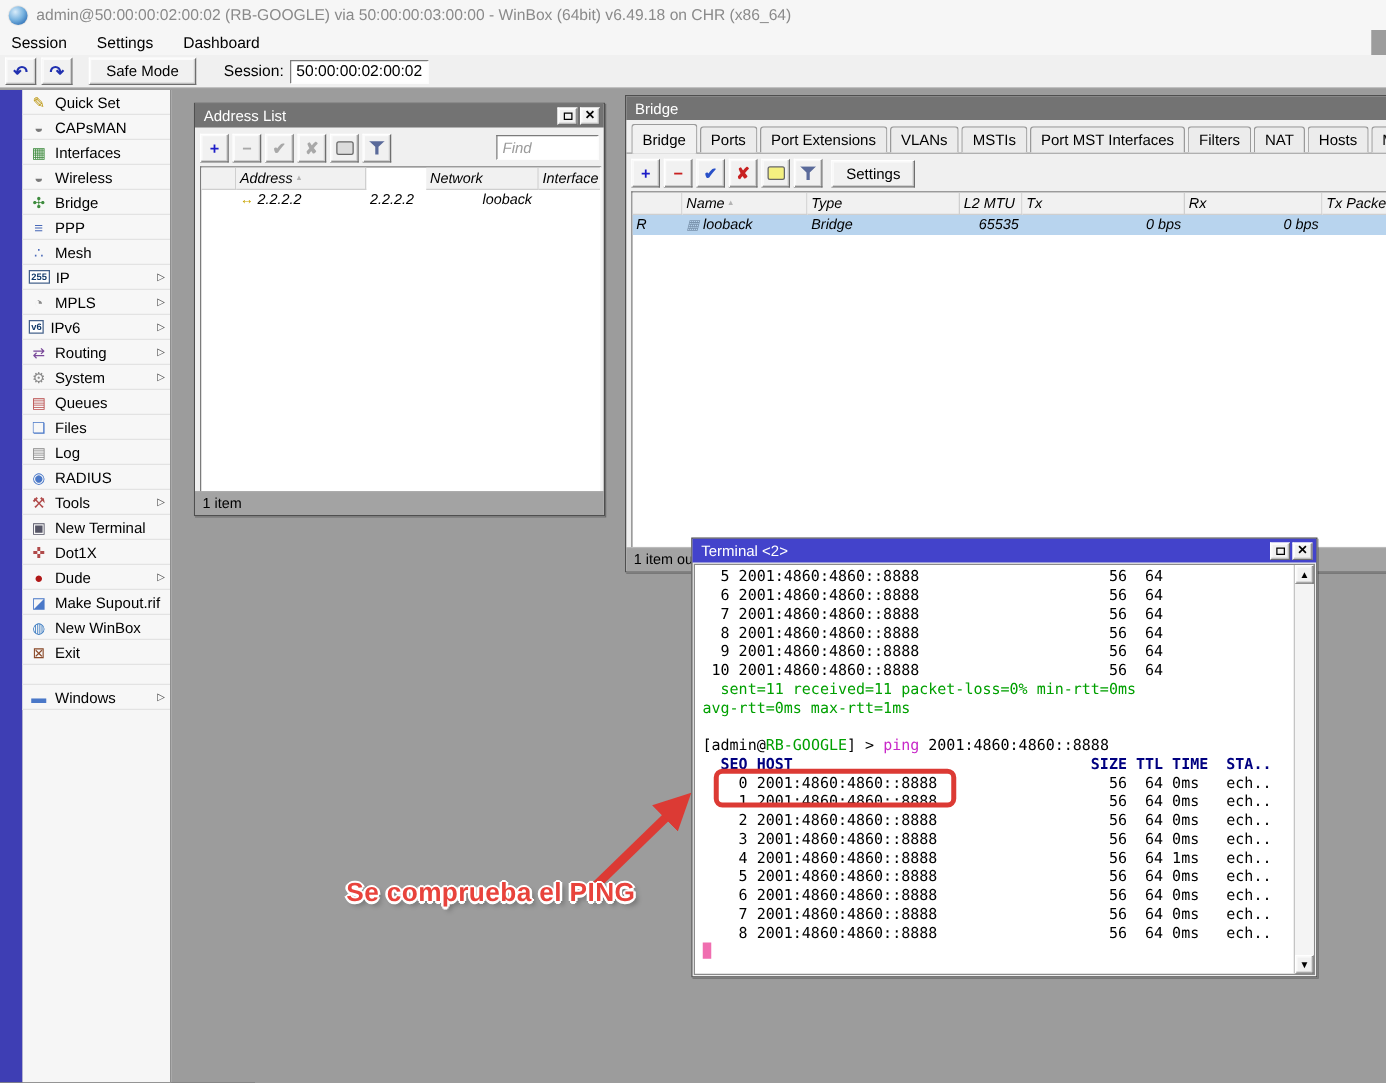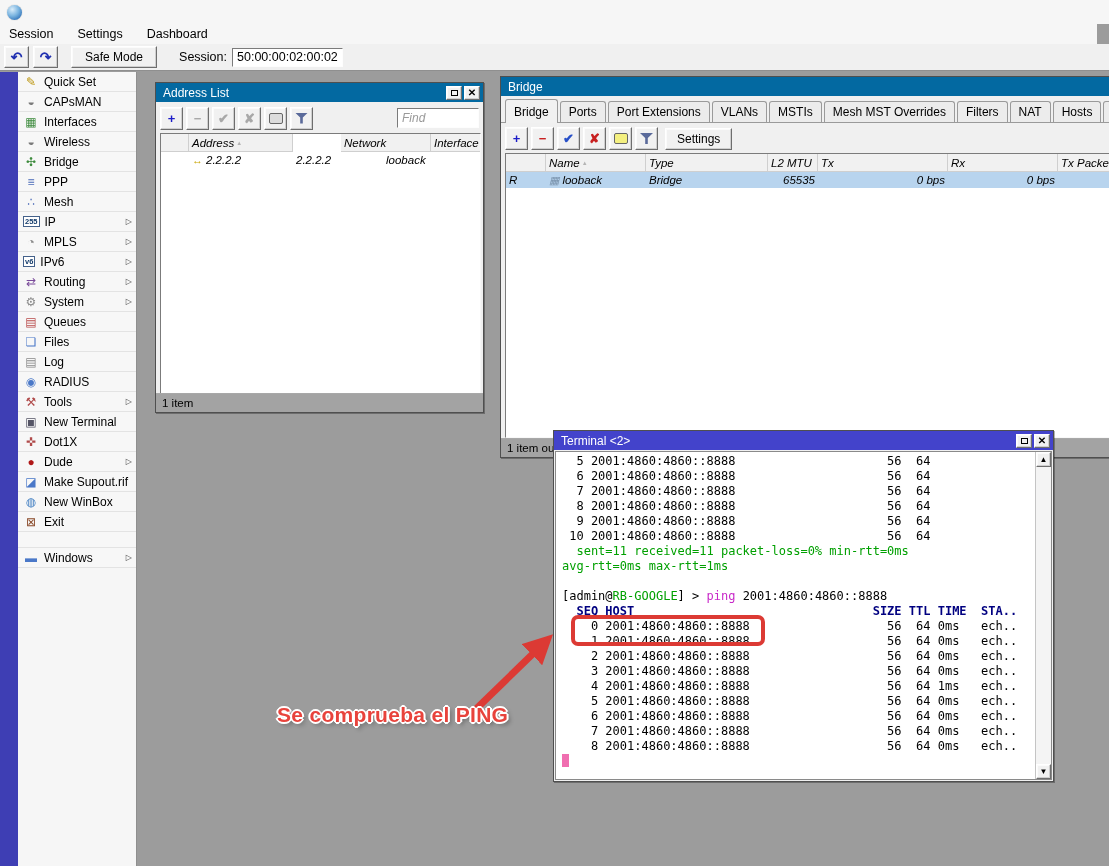--- a/index.html
+++ b/index.html
@@ -38,21 +38,21 @@
   .sbadge { font-size:7.5px; line-height:9px; border:1px solid #44618a; background:#fff;
             padding:0 1px; width:auto; font-weight:bold; }
   .slabel { white-space:nowrap; }
   .sarrow { position:absolute; right:4px; font-size:8px; color:#444; }
   .sspacer { height:16px; border-bottom:1px solid #e3e3e3; background:#f7f7f7; }
 
   
   .win { position:absolute; background:#f0f0f0; border:1px solid #4f4f4f; box-shadow:1px 1px 0 rgba(0,0,0,.3); }
   .wtitle { height:19px; display:flex; align-items:center; padding:0 3px 0 7px; font-size:12px; color:#fff; }
   .wtitle.active { background:#4343cb; }
-  .wtitle.inactive { background:#0369a1; }
+  .wtitle.inactive { background:#737373; }
   .wbtns { margin-left:auto; display:flex; gap:2px; }
   .wbtn { width:16px; height:14px; display:flex; align-items:center; justify-content:center;
           color:#000; font-size:10px; font-weight:bold; line-height:10px; }
   .wbtn .sq { width:7px; height:6px; border:1px solid #000; display:block; }
   .wtools { position:absolute; left:0; right:0; display:flex; align-items:center; padding:0 4px; gap:3px; }
   .icobtn { width:23px; height:23px; display:flex; align-items:center; justify-content:center;
             font-size:13px; font-weight:bold; }
   .funnel { width:13px; height:11px; display:block;
             clip-path:polygon(0 0,100% 0,60% 45%,60% 100%,40% 100%,40% 45%); }
   .noteic { width:14px; height:11px; background:#f4f080; border:1px solid #666; border-radius:2px; display:block; }
@@ -113,20 +113,21 @@
                           -1px -1px 0 #fff, 1px -1px 0 #fff, -1px 1px 0 #fff, 1px 1px 0 #fff,
                           3px 3px 4px rgba(0,0,0,.35); }
 </style>
 </head>
 <body>
 
 <div class="canvas">
 
   <div class="titlebar">
     <span class="globe"></span>
+    <span class="apptitle">admin@50:00:00:02:00:02 (RB-GOOGLE) via 50:00:00:03:00:00 - WinBox (64bit) v6.49.18 on CHR (x86_64)</span>
   </div>
 
   <div class="menubar" id="menubar">
       <span class="menu-item">Session</span>
       <span class="menu-item">Settings</span>
       <span class="menu-item">Dashboard</span>
     </div>
 
   <div class="toolbar">
     <button class="btn3d tbtn">
@@ -317,21 +318,21 @@
   <div class="win" id="win-br" style="left:500px; top:76px; width:652px; height:382px; z-index:10;">
     <div class="wtitle inactive">
       <span>Bridge</span>
     </div>
     <div class="tabsrow" id="br-tabs">
         <div class="tab active">Bridge</div>
         <div class="tab">Ports</div>
         <div class="tab">Port Extensions</div>
         <div class="tab">VLANs</div>
         <div class="tab">MSTIs</div>
-        <div class="tab">Mesh MST Overrides</div>
+        <div class="tab">Port MST Interfaces</div>
         <div class="tab">Filters</div>
         <div class="tab">NAT</div>
         <div class="tab">Hosts</div>
         <div class="tab">MDB</div>
       </div>
     <div class="wtools" style="top:47px; height:29px;">
       <span id="br-btns" style="display:flex; gap:3px;">
           <button class="btn3d icobtn">
             <span style="color: rgb(28, 28, 200);">+</span>
           </button>

